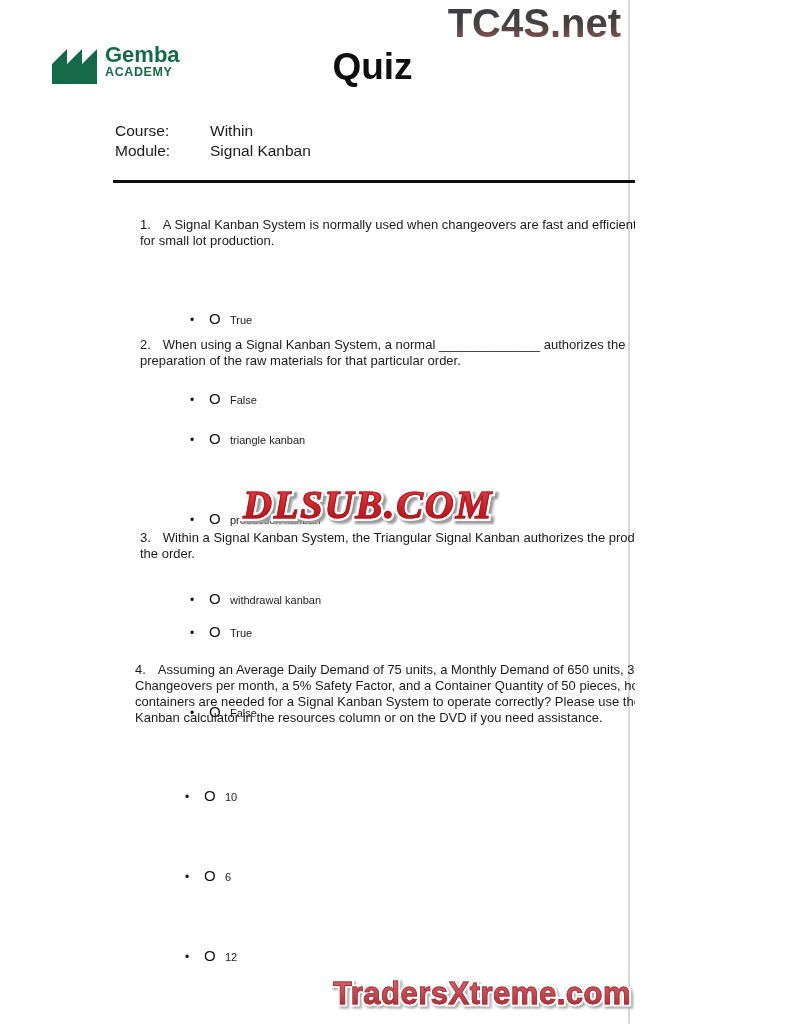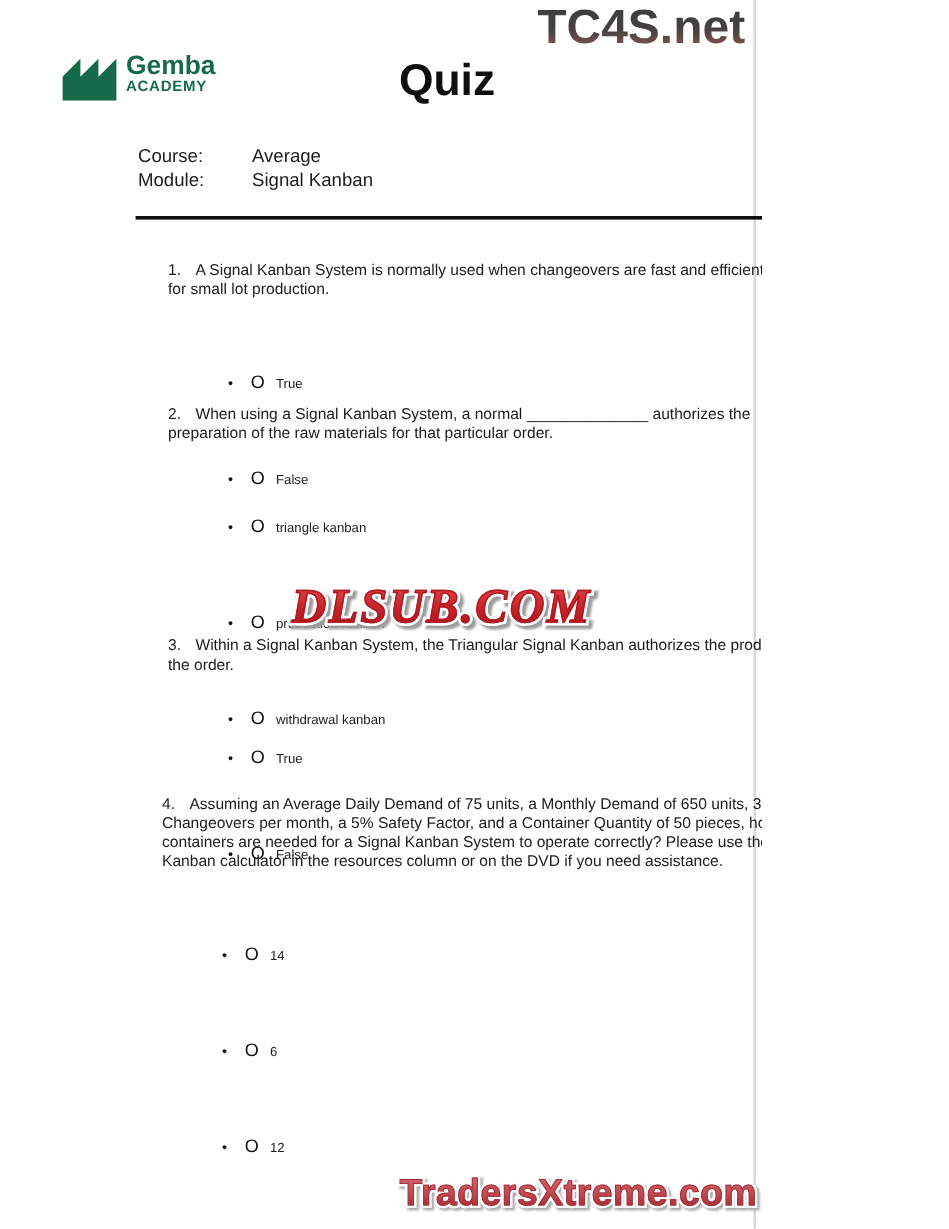--- a/index.html
+++ b/index.html
@@ -104,21 +104,21 @@
       <span class="logo-gemba">Gemba</span>
       <span class="logo-academy">ACADEMY</span>
     </span>
   </div>
 
   <div class="page-title">Quiz</div>
 
   <div class="meta">
     <div class="meta-row">
       <span class="meta-label">Course:</span>
-      <span class="meta-value">Average</span>
+      <span class="meta-value">Within</span>
     </div>
     <div class="meta-row">
       <span class="meta-label">Module:</span>
       <span class="meta-value">Signal Kanban</span>
     </div>
   </div>
 
   <div class="rule"></div>
 
   <div class="question" id="q1">
@@ -192,21 +192,21 @@
     <p class="qtext">
       <span class="qnum">4.</span><span class="qbody">Assuming an Average Daily Demand of 75 units, a Monthly Demand of 650 units, 3
 Changeovers per month, a 5% Safety Factor, and a Container Quantity of 50 pieces, how many
 containers are needed for a Signal Kanban System to operate correctly?  Please use the
 Kanban calculator in the resources column or on the DVD if you need assistance.</span>
     </p>
     <div class="options">
       <div class="option">
         <span class="bullet">•</span>
         <span class="radio">O</span>
-        <span class="opt-label">14</span>
+        <span class="opt-label">10</span>
       </div>
       <div class="option">
         <span class="bullet">•</span>
         <span class="radio">O</span>
         <span class="opt-label">6</span>
       </div>
       <div class="option">
         <span class="bullet">•</span>
         <span class="radio">O</span>
         <span class="opt-label">12</span>

